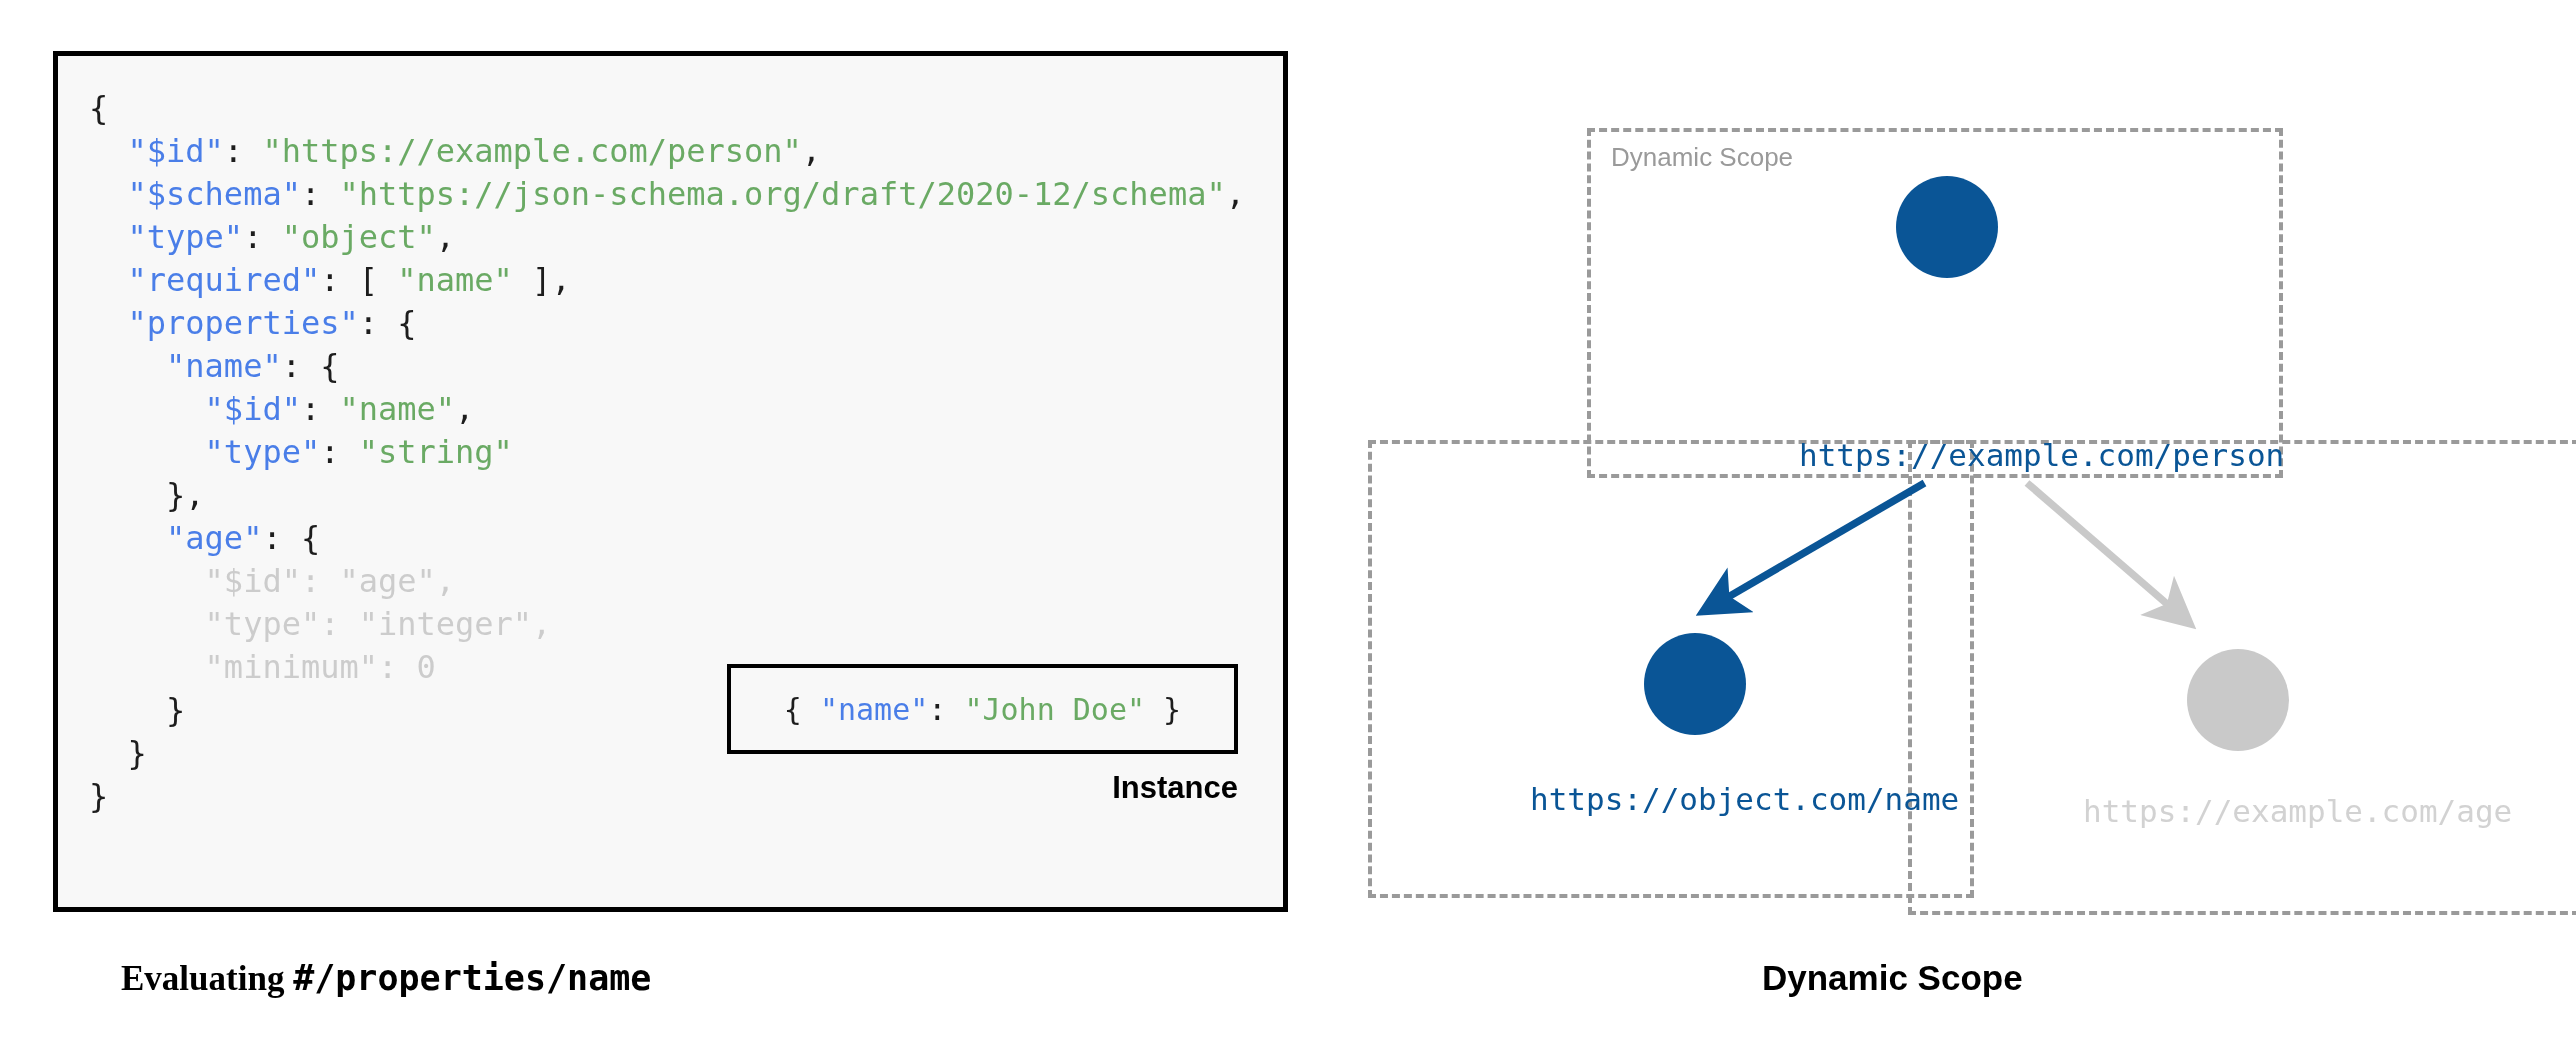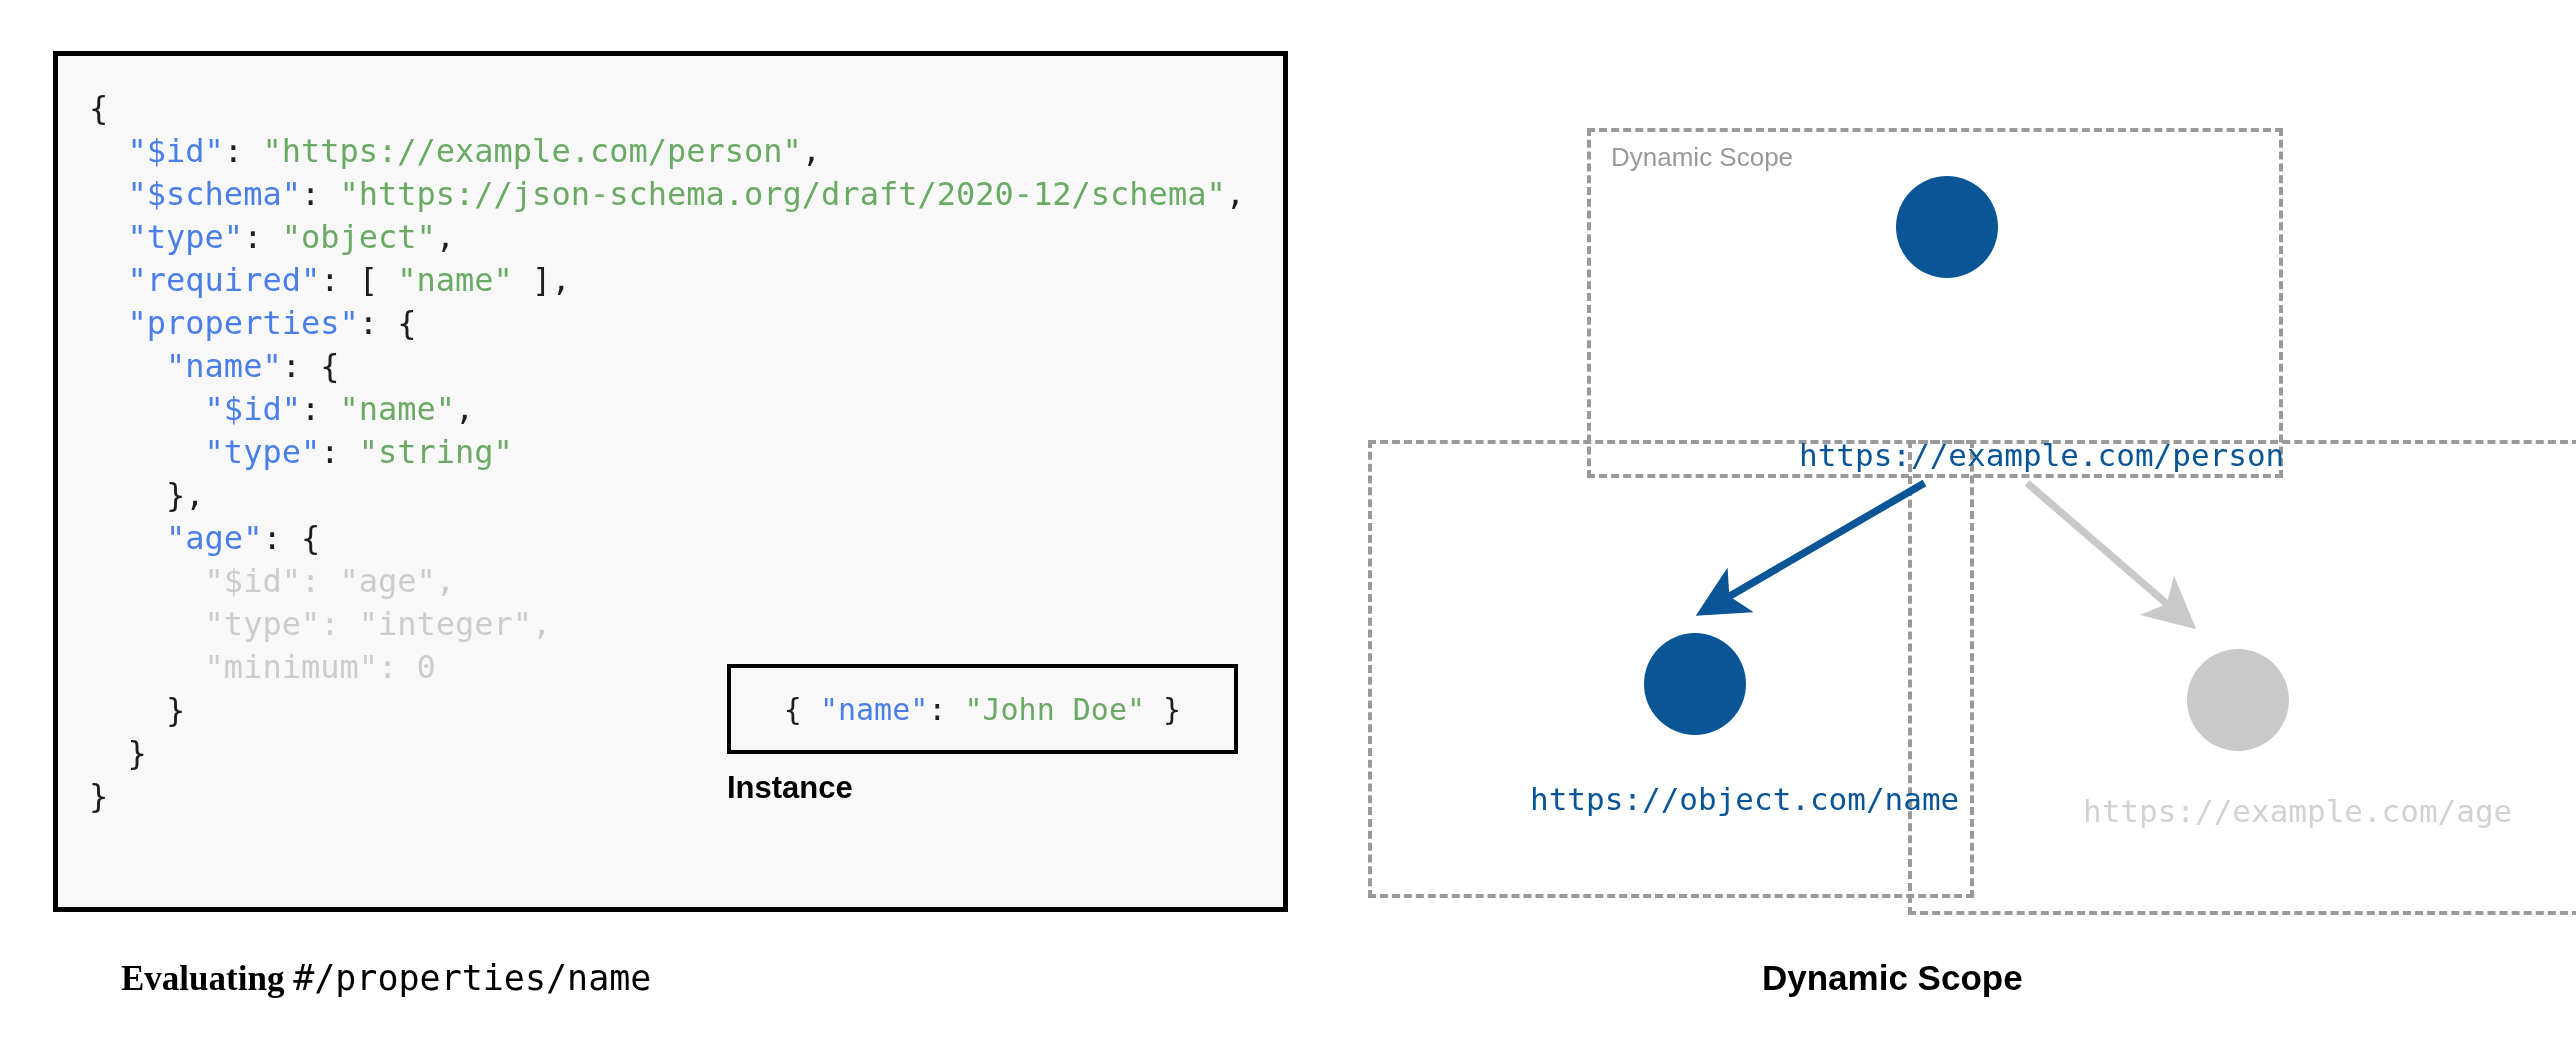--- a/index.html
+++ b/index.html
@@ -62,21 +62,21 @@
     font-family: "DejaVu Sans Mono", "Liberation Mono", monospace;
     font-size: 30px;
     white-space: pre;
     color: #1d1d1d;
   }
   #instance-label {
     position: absolute;
     left: 727px;
     top: 770px;
     width: 511px;
-    text-align: left;
+    text-align: right;
     font-family: "Liberation Sans", sans-serif;
     font-weight: bold;
     font-size: 31px;
     color: #000000;
   }
 
   
   #left-caption {
     position: absolute;
     left: 121px;
@@ -84,21 +84,21 @@
     font-size: 35px;
     color: #000000;
     white-space: nowrap;
   }
   #left-caption .cap-bold {
     font-family: Liberation Serif, serif;
     font-weight: bold;
   }
   #left-caption .cap-mono {
     font-family: "DejaVu Sans Mono", "Liberation Mono", monospace;
-    font-weight: normal;
+    font-weight: bold;
     margin-top: 44px;
   }
   #right-caption {
     position: absolute;
     left: 1762px;
     top: 958px;
     font-family: "Liberation Sans", sans-serif;
     font-weight: bold;
     font-size: 35px;
     color: #000000;

